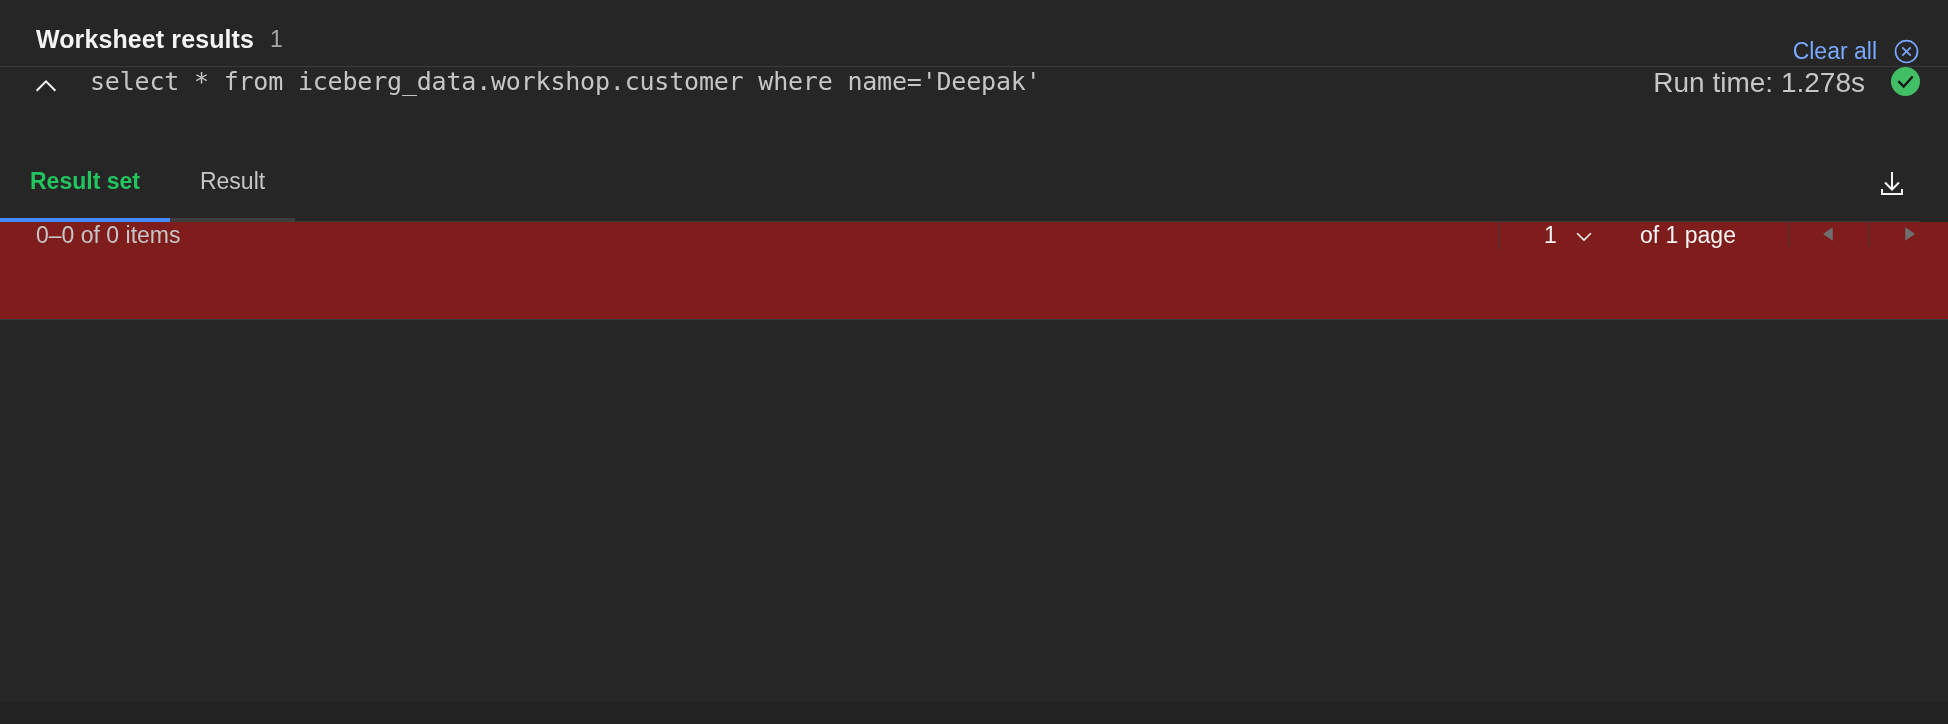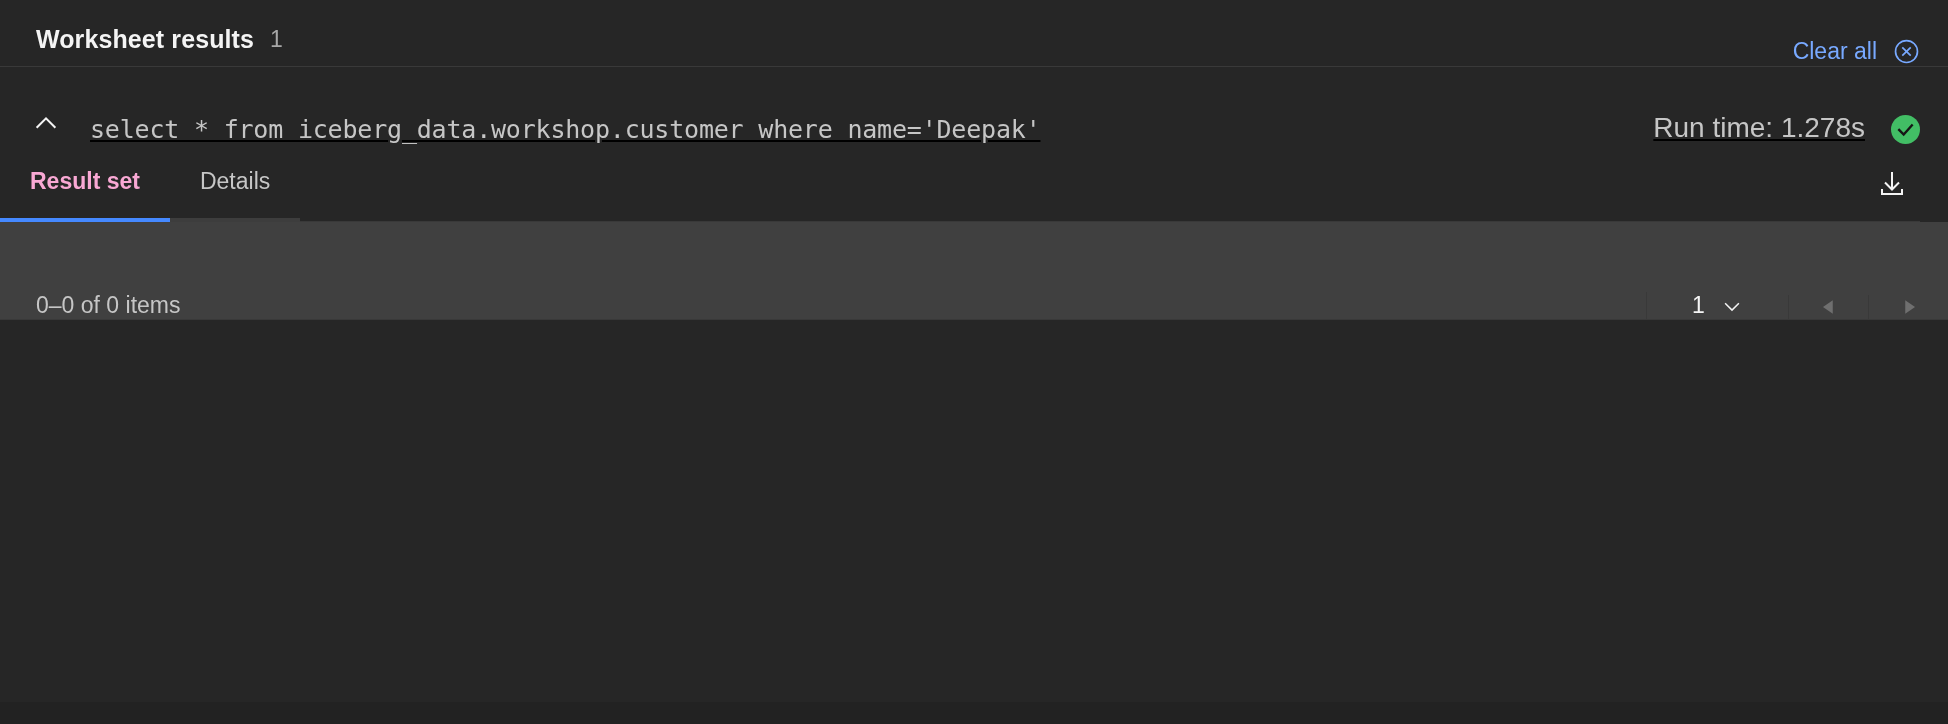--- a/index.html
+++ b/index.html
@@ -36,23 +36,22 @@
   .clear-all {
     display:flex; align-items:center; gap:16px;
     color:#78a9ff; font-size:23px;
     cursor:pointer; user-select:none;margin-top:25px;
   }
   .clear-all-icon { display:block; width:27px; height:27px; }
 
   
   .query-row {
     height:77px; flex:0 0 77px;
-    display:flex; align-items:flex-end;
+    display:flex; align-items:flex-start;
     padding:0 28px 0 26px;
-    text-decoration:underline;
   }
   .chevron-btn {
     width:40px; height:40px;
     display:flex; align-items:center; justify-content:center;
     cursor:pointer; flex:0 0 40px;
   }
   .chevron-btn svg { display:block; }
   .query-text {
     font-family:"DejaVu Sans Mono", monospace;
     font-size:25px; color:#c6c6c6;
@@ -76,36 +75,36 @@
     padding-right:28px;
   }
   .tab {
     display:flex; align-items:center; justify-content:center;
     padding:0 30px;
     font-size:23px; color:#c6c6c6;
     cursor:pointer; position:relative;
     border-bottom:4px solid #3d3d3d;
   }
   .tab.active {
-    color:#f9a8d4; font-weight:700;
+    color:#22c55e; font-weight:700;
     border-bottom-color:#4589ff;
   }
   .tabs-filler { flex:1 1 auto; border-bottom:1px solid #393939; }
   .download-btn {
     width:56px; display:flex; align-items:center; justify-content:center;
     cursor:pointer; border-bottom:1px solid #393939;
   }
   .download-btn svg { display:block; }
 
   
   .pagination {
     height:98px; flex:0 0 98px;
-    display:flex; align-items:flex-end;
+    display:flex; align-items:flex-start;
     border-bottom:1px solid #393939;
-    background:#404040;
+    background:#7f1d1d;
   }
   .page-items {
     display:flex; align-items:center;
     padding-left:36px;
     font-size:23px; color:#c6c6c6;
     flex:1 1 auto;
   }
   .page-select-cell {
     width:142px; flex:0 0 142px;
     border-left:1px solid #393939;
@@ -172,21 +171,21 @@
         <polyline points="9,16.5 14,21.5 23,11.5" fill="none" stroke="#161616" stroke-width="2.6" stroke-linecap="square"></polyline>
       </svg>
     </span>
   </div>
 
   <div class="tabs-row">
     <div class="tab active">
       <span>Result set</span>
     </div>
     <div class="tab">
-      <span>Details</span>
+      <span>Result</span>
     </div>
     <div class="tabs-filler"></div>
     <div class="download-btn">
       <span>
         <svg viewBox="0 0 32 32" width="32" height="32" fill="none" stroke="#f4f4f4" stroke-width="2">
           <line x1="16" y1="5" x2="16" y2="22"></line>
           <polyline points="9,15.5 16,22.5 23,15.5"></polyline>
           <polyline points="6,22 6,27 26,27 26,22"></polyline>
         </svg>
       </span>
@@ -198,20 +197,23 @@
       <span>0–0 of 0 items</span>
     </div>
     <div class="page-select-cell">
       <span>1</span>
       <span>
         <svg viewBox="0 0 32 32" width="22" height="22" fill="none" stroke="#f4f4f4" stroke-width="2.2">
           <polyline points="6,12 16,22 26,12"></polyline>
         </svg>
       </span>
     </div>
+    <div class="page-of-cell">
+      <span>of 1 page</span>
+    </div>
     <div class="nav-btn">
       <span>
         <svg viewBox="0 0 32 32" width="24" height="24">
           <polygon points="21,7 21,25 8,16" fill="#6f6f6f"></polygon>
         </svg>
       </span>
     </div>
     <div class="nav-btn">
       <span>
         <svg viewBox="0 0 32 32" width="24" height="24">

